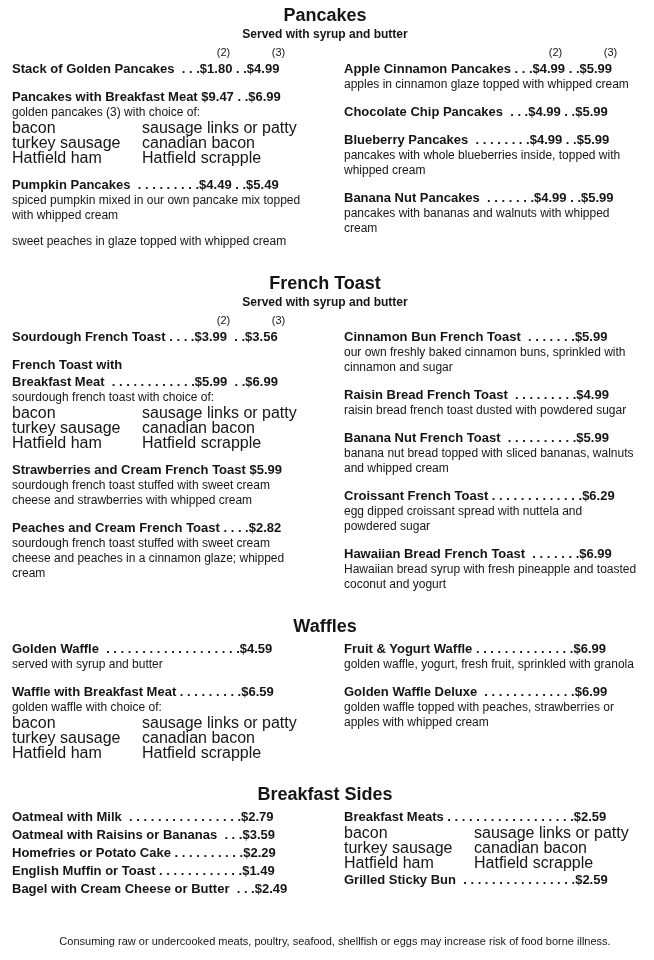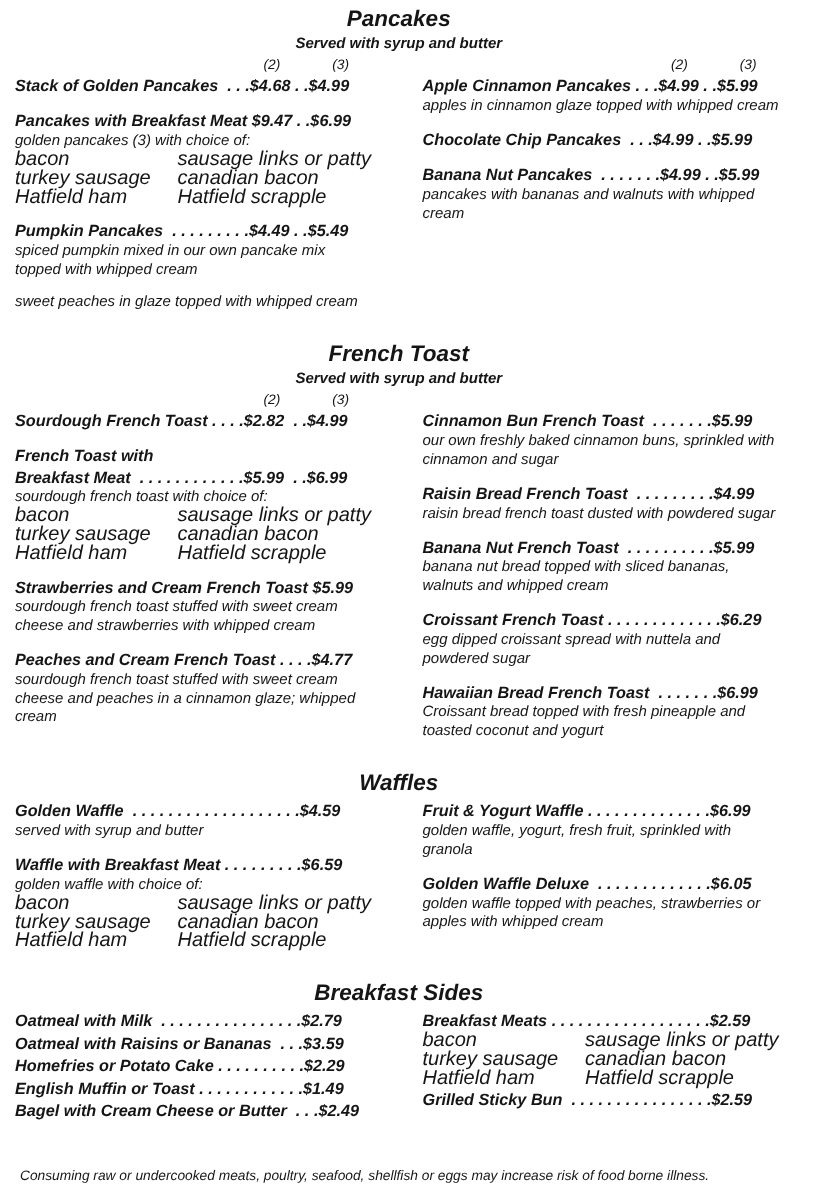--- a/index.html
+++ b/index.html
@@ -4,21 +4,21 @@
 <style>
   html, body { margin: 0; padding: 0; }
   body {
     width: 654px; height: 960px;
     background: #ffffff;
     color: #151515;
     font-family: "Liberation Sans", sans-serif;
     overflow: hidden;
     position: relative;
   }
-  .page { padding: 4px 28px 0 12px; font-style: italic; }
+  .page { padding: 4px 16px 0 12px; }
 
   .section { margin-bottom: 12px; }
   .sec-title {
     text-align: center;
     font-weight: bold;
     font-size: 18px;
     line-height: 22px;
   }
   .sec-subtitle {
     text-align: center;
@@ -53,42 +53,41 @@
   .choice-row {
     display: grid;
     grid-template-columns: 130px 1fr;
     font-size: 16px;
     line-height: 15px;
   }
 
   .footer {
     position: absolute;
     left: 16px; right: 0; bottom: 12px;
-    text-align: left;
+    text-align: center;
     font-size: 11px;
     line-height: 14px;
-    font-style: italic;
   }
 </style>
 </head>
 <body>
 
 <div class="page">
   <div>
       <div class="section">
         <div class="sec-title">Pancakes</div>
         <div class="sec-subtitle">Served with syrup and butter</div>
         <div class="cols">
           <div class="col">
             <div class="size-row">
               <span class="size-h">(2)</span>
               <span class="size-h">(3)</span>
             </div>
             <div class="item">
-              <div class="item-title">Stack of Golden Pancakes  . . .$4.68 . .$4.99</div>
+              <div class="item-title">Stack of Golden Pancakes  . . .$1.80 . .$4.99</div>
             </div>
             <div class="item">
               <div class="item-title">Pancakes with Breakfast Meat $9.47 . .$6.99</div>
               <div class="item-desc">golden pancakes (3) with choice of:</div>
               <div class="choice-row">
                 <span class="choice-left">bacon</span>
                 <span class="choice-right">sausage links or patty</span>
               </div>
               <div class="choice-row">
                 <span class="choice-left">turkey sausage</span>
@@ -113,37 +112,41 @@
               <span class="size-h">(3)</span>
             </div>
             <div class="item">
               <div class="item-title">Apple Cinnamon Pancakes . . .$4.99 . .$5.99</div>
               <div class="item-desc">apples in cinnamon glaze topped with whipped cream</div>
             </div>
             <div class="item">
               <div class="item-title">Chocolate Chip Pancakes  . . .$4.99 . .$5.99</div>
             </div>
             <div class="item">
+              <div class="item-title">Blueberry Pancakes  . . . . . . . .$4.99 . .$5.99</div>
+              <div class="item-desc">pancakes with whole blueberries inside, topped with whipped cream</div>
+            </div>
+            <div class="item">
               <div class="item-title">Banana Nut Pancakes  . . . . . . .$4.99 . .$5.99</div>
               <div class="item-desc">pancakes with bananas and walnuts with whipped cream</div>
             </div>
           </div>
         </div>
       </div>
       <div class="section">
         <div class="sec-title">French Toast</div>
         <div class="sec-subtitle">Served with syrup and butter</div>
         <div class="cols">
           <div class="col">
             <div class="size-row">
               <span class="size-h">(2)</span>
               <span class="size-h">(3)</span>
             </div>
             <div class="item">
-              <div class="item-title">Sourdough French Toast . . . .$2.82  . .$4.99</div>
+              <div class="item-title">Sourdough French Toast . . . .$3.99  . .$3.56</div>
             </div>
             <div class="item">
               <div class="item-title">French Toast with</div>
               <div class="item-title">Breakfast Meat  . . . . . . . . . . . .$5.99  . .$6.99</div>
               <div class="item-desc">sourdough french toast with choice of:</div>
               <div class="choice-row">
                 <span class="choice-left">bacon</span>
                 <span class="choice-right">sausage links or patty</span>
               </div>
               <div class="choice-row">
@@ -153,21 +156,21 @@
               <div class="choice-row">
                 <span class="choice-left">Hatfield ham</span>
                 <span class="choice-right">Hatfield scrapple</span>
               </div>
             </div>
             <div class="item">
               <div class="item-title">Strawberries and Cream French Toast $5.99</div>
               <div class="item-desc">sourdough french toast stuffed with sweet cream cheese and strawberries with whipped cream</div>
             </div>
             <div class="item">
-              <div class="item-title">Peaches and Cream French Toast . . . .$4.77</div>
+              <div class="item-title">Peaches and Cream French Toast . . . .$2.82</div>
               <div class="item-desc">sourdough french toast stuffed with sweet cream cheese and peaches in a cinnamon glaze; whipped cream</div>
             </div>
           </div>
           <div class="col pad-top">
             <div class="item">
               <div class="item-title">Cinnamon Bun French Toast  . . . . . . .$5.99</div>
               <div class="item-desc">our own freshly baked cinnamon buns, sprinkled with cinnamon and sugar</div>
             </div>
             <div class="item">
               <div class="item-title">Raisin Bread French Toast  . . . . . . . . .$4.99</div>
@@ -176,21 +179,21 @@
             <div class="item">
               <div class="item-title">Banana Nut French Toast  . . . . . . . . . .$5.99</div>
               <div class="item-desc">banana nut bread topped with sliced bananas, walnuts and whipped cream</div>
             </div>
             <div class="item">
               <div class="item-title">Croissant French Toast . . . . . . . . . . . . .$6.29</div>
               <div class="item-desc">egg dipped croissant spread with nuttela and powdered sugar</div>
             </div>
             <div class="item">
               <div class="item-title">Hawaiian Bread French Toast  . . . . . . .$6.99</div>
-              <div class="item-desc">Croissant bread topped with fresh pineapple and toasted coconut and yogurt</div>
+              <div class="item-desc">Hawaiian bread syrup with fresh pineapple and toasted coconut and yogurt</div>
             </div>
           </div>
         </div>
       </div>
       <div class="section">
         <div class="sec-title">Waffles</div>
         <div class="cols">
           <div class="col">
             <div class="item">
               <div class="item-title">Golden Waffle  . . . . . . . . . . . . . . . . . . .$4.59</div>
@@ -212,21 +215,21 @@
                 <span class="choice-right">Hatfield scrapple</span>
               </div>
             </div>
           </div>
           <div class="col">
             <div class="item">
               <div class="item-title">Fruit &amp; Yogurt Waffle . . . . . . . . . . . . . .$6.99</div>
               <div class="item-desc">golden waffle, yogurt, fresh fruit, sprinkled with granola</div>
             </div>
             <div class="item">
-              <div class="item-title">Golden Waffle Deluxe  . . . . . . . . . . . . .$6.05</div>
+              <div class="item-title">Golden Waffle Deluxe  . . . . . . . . . . . . .$6.99</div>
               <div class="item-desc">golden waffle topped with peaches, strawberries or apples with whipped cream</div>
             </div>
           </div>
         </div>
       </div>
       <div class="section tight">
         <div class="sec-title">Breakfast Sides</div>
         <div class="cols">
           <div class="col">
             <div class="item">

